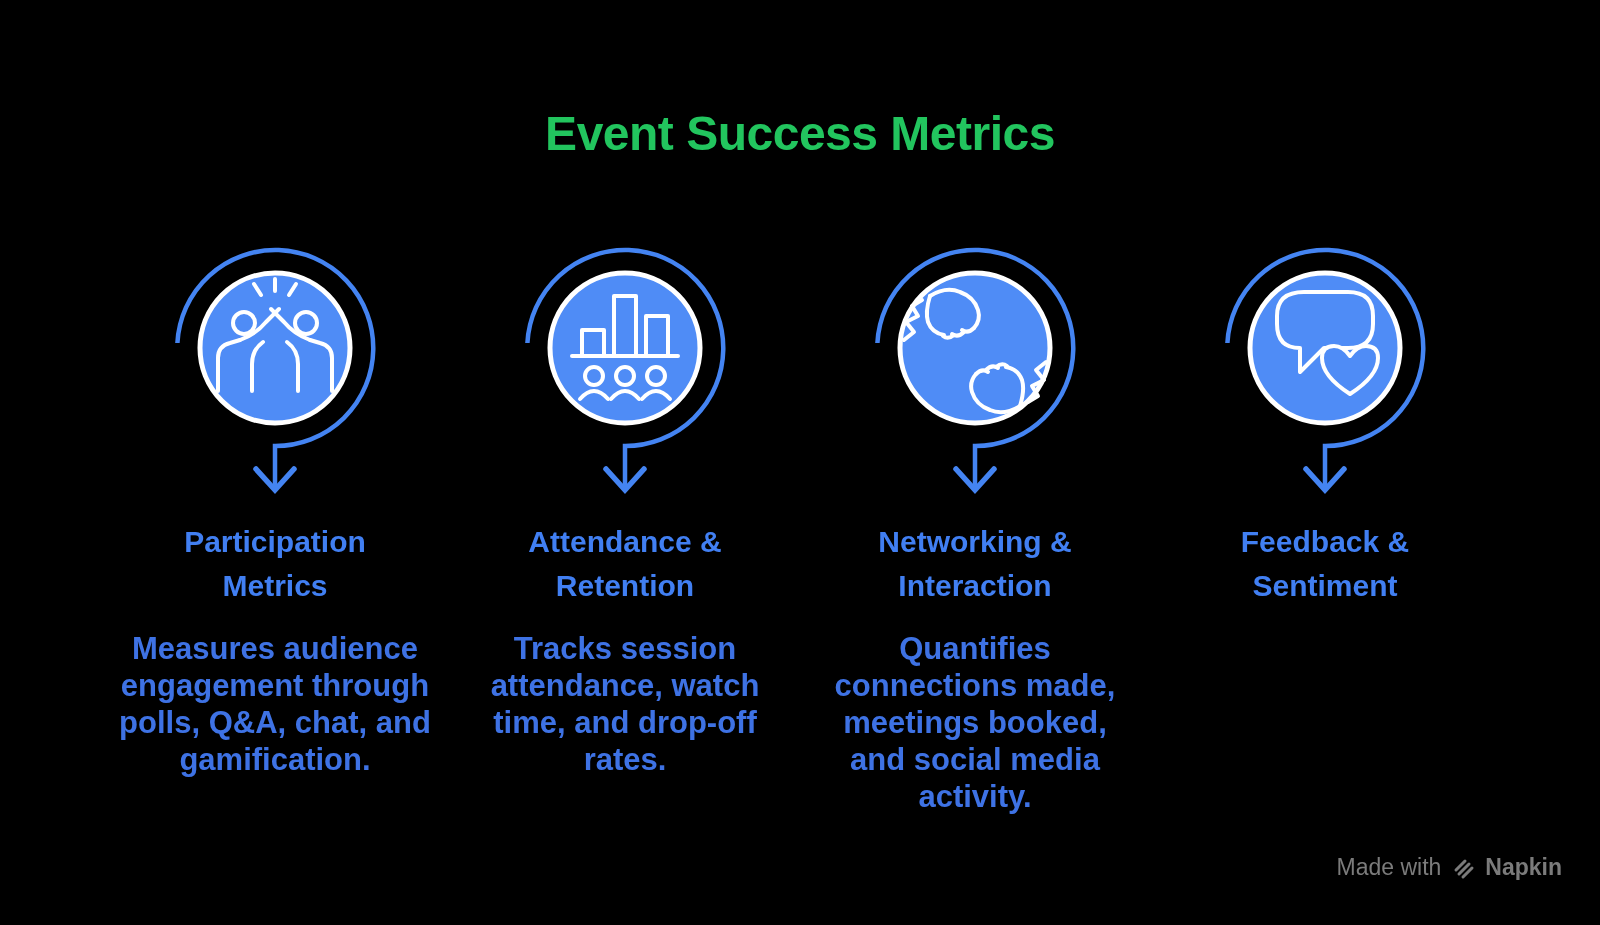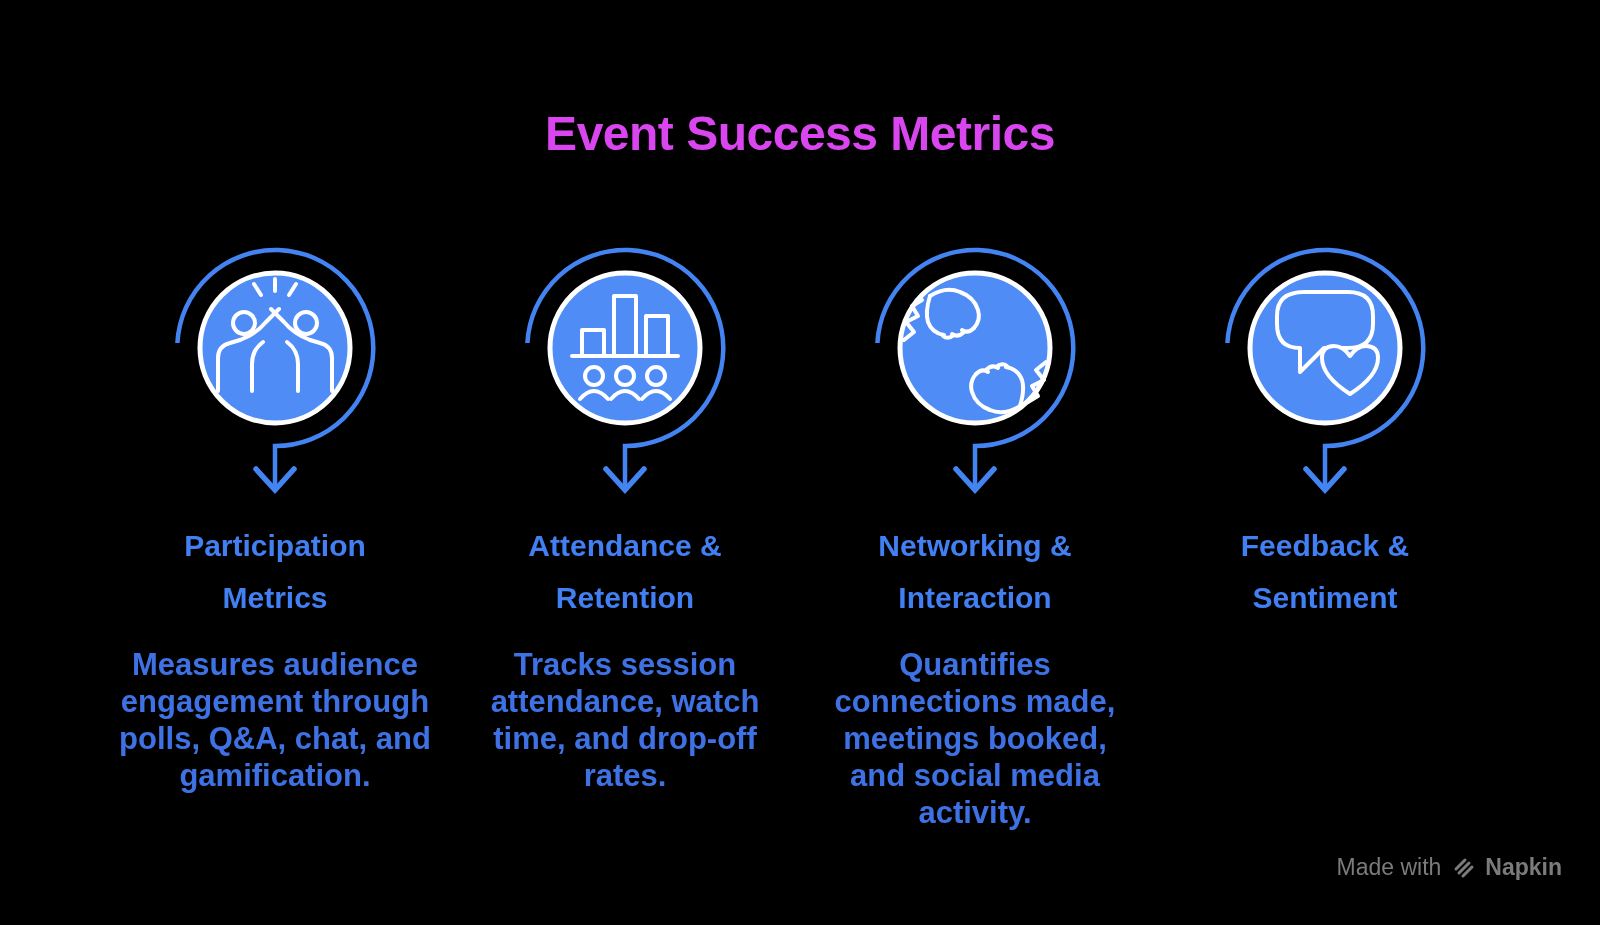--- a/index.html
+++ b/index.html
@@ -11,21 +11,21 @@
     overflow: hidden;
   }
   .page { position: absolute; inset: 0; }
 
   .title {
     position: absolute;
     top: 106px; left: 0; width: 100%;
     text-align: center;
     font-size: 48px; font-weight: 700;
     letter-spacing: -0.5px;
-    color: #d946ef;
+    color: #22c55e;
     margin: 0;
   }
 
   .columns {
     position: absolute;
     top: 236px; left: 0; width: 100%;
     display: flex;
     justify-content: center;
     gap: 16px;
   }
@@ -39,39 +39,39 @@
   .badge { width: 230px; height: 260px; display: block; }
 
   .ring-arc   { fill: none; stroke: #4484F2; stroke-width: 4.5; }
   .arrow-head { fill: none; stroke: #4484F2; stroke-width: 5.5; stroke-linecap: round; stroke-linejoin: miter; }
   .disc       { fill: #4F8CF6; stroke: #FFFFFF; stroke-width: 5; }
   .glyph      { stroke: #FFFFFF; stroke-width: 4; fill: none; stroke-linecap: round; stroke-linejoin: round; }
 
   .heading {
     margin: 24px 0 0;
     font-size: 30px; font-weight: 700;
-    line-height: 52px;
+    line-height: 44px;
     color: #417FF2;
     text-align: center;
     white-space: pre-line;
   }
   .body-text {
     margin: 22px 0 0;
     font-size: 31px; font-weight: 700;
     line-height: 37px;
     color: #3E72E4;
     text-align: center;
     white-space: pre-line;
   }
 
   .watermark {
     position: absolute;
     top: 854px; right: 38px;
     display: flex;
-    align-items: flex-start;
+    align-items: flex-end;
     gap: 9px;
     color: #7B7B7B;
     font-size: 23px;
   }
   .watermark .made-with { font-weight: 500; }
   .watermark .brand { font-weight: 700; }
   .napkin-logo { width: 26px; height: 26px; display: block; }
   .napkin-logo path { stroke: #7B7B7B; stroke-width: 3; stroke-linecap: round; fill: none; }
 </style>
 </head>

